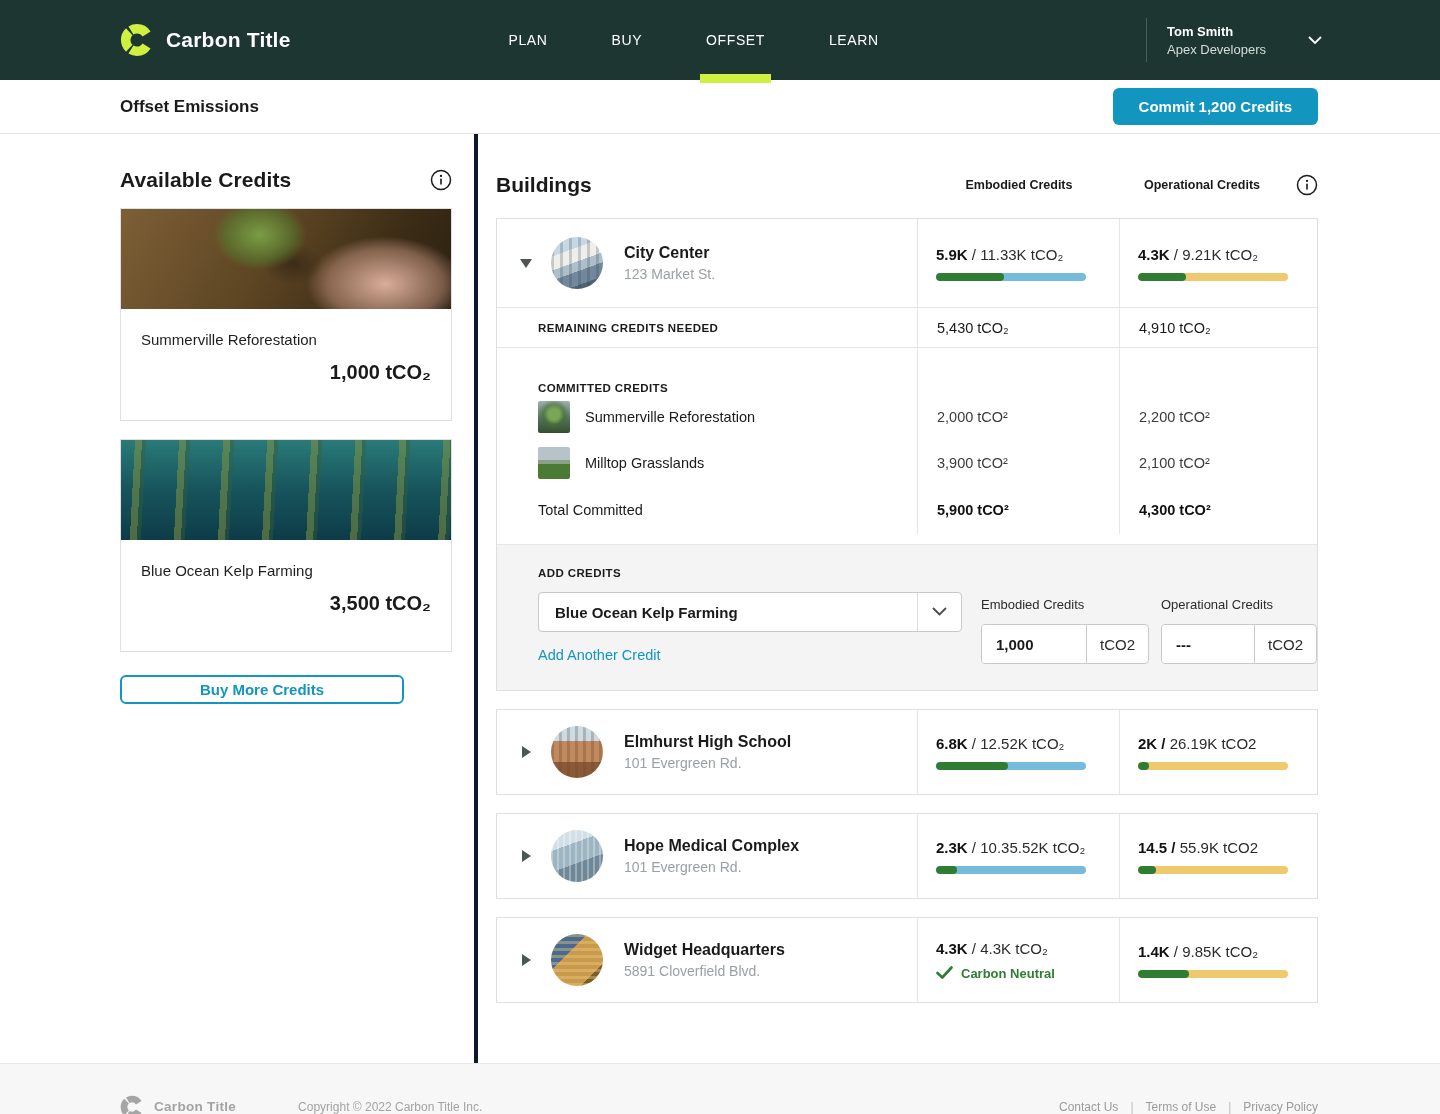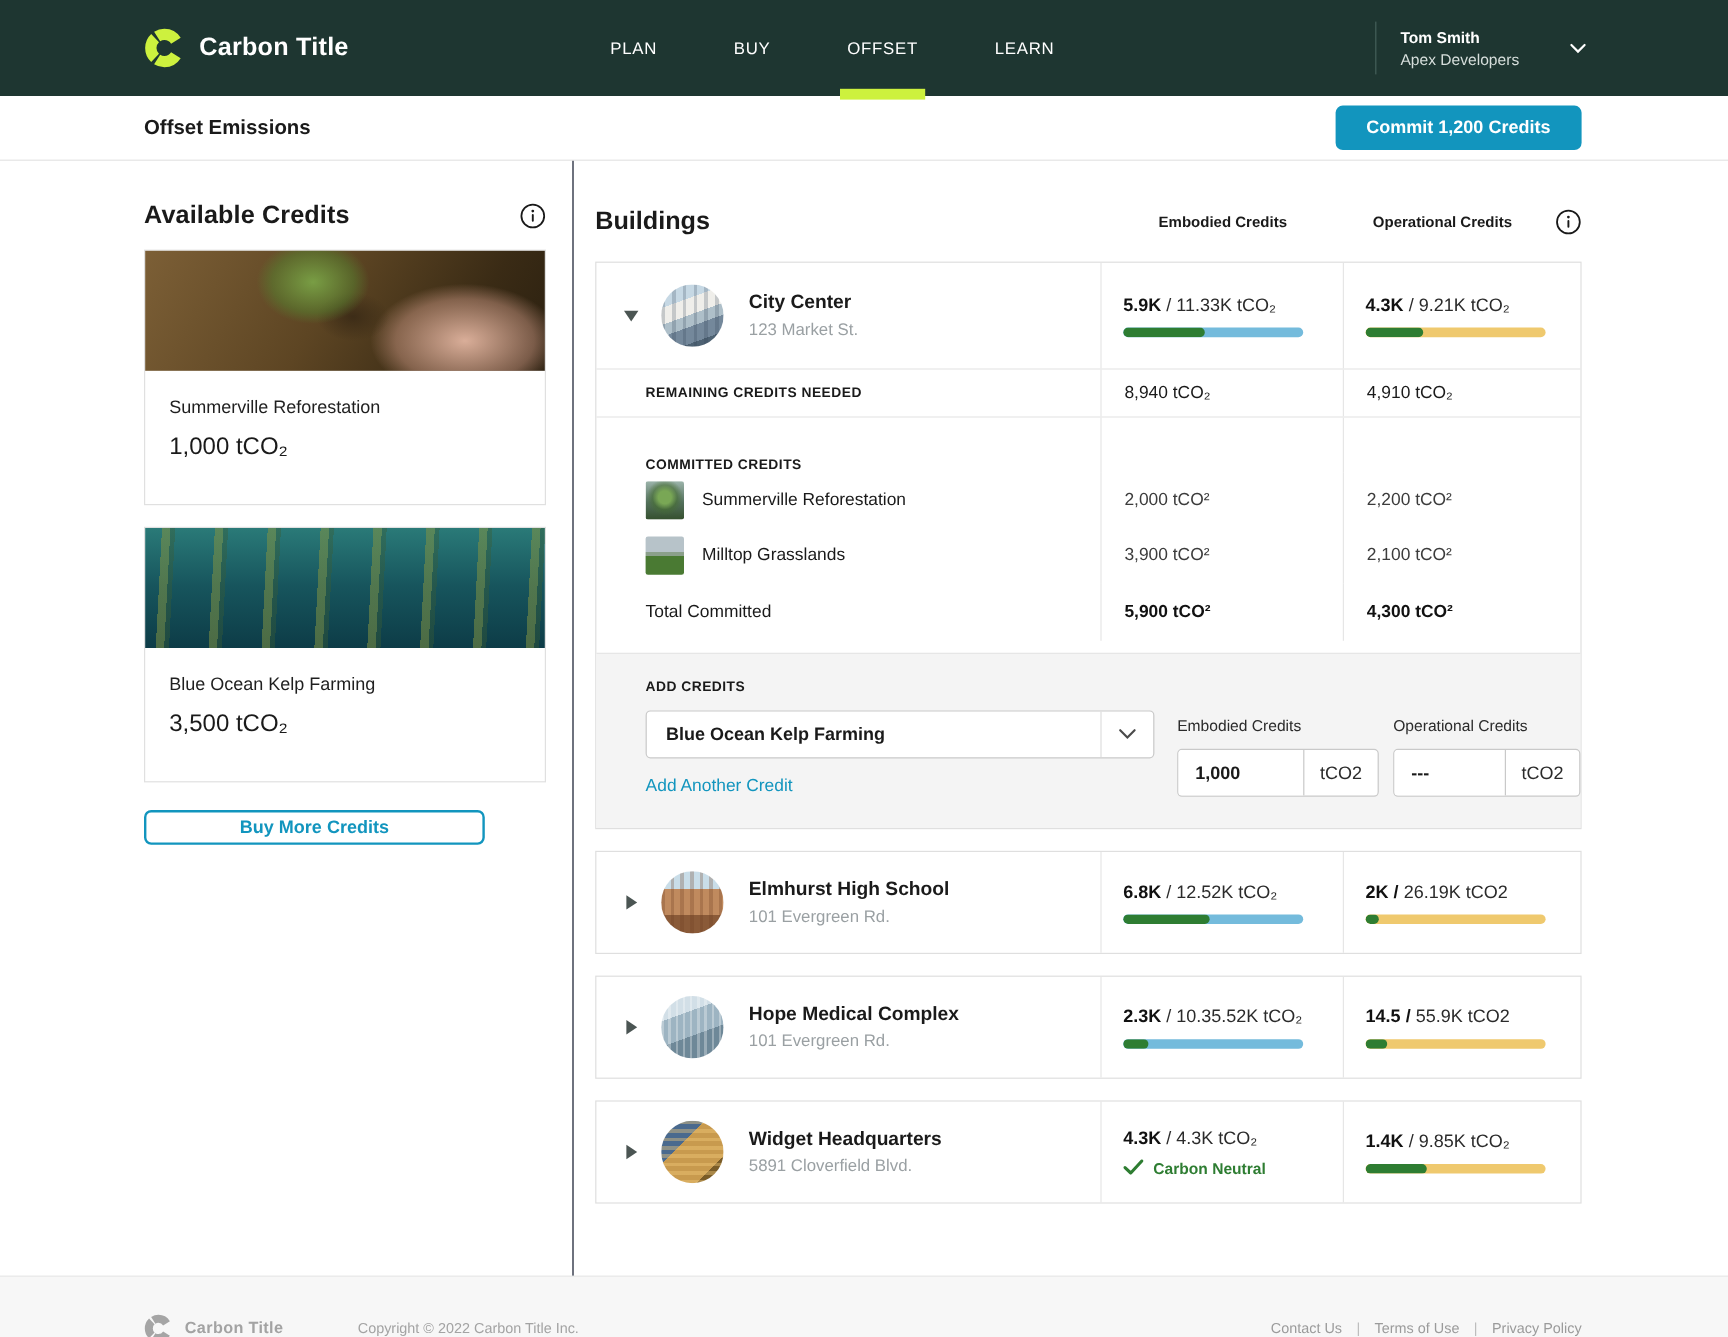--- a/index.html
+++ b/index.html
@@ -24,40 +24,40 @@
 
   
   .subheader { height:54px; display:flex; align-items:center; border-bottom:1px solid #e4e4e4; background:#fff; }
   .page-title { margin-left:120px; font-size:17px; font-weight:bold; }
   .commit-btn { margin-left:auto; margin-right:122px; background:#1295be; color:#fff; border:none;
                 font-size:15px; font-weight:bold; padding:10px 26px; border-radius:6px; cursor:pointer;
                 font-family:inherit; }
 
   
   .content { display:flex; }
-  .sidebar { width:508px; border-right:1px solid #0f172a; padding:34px 22px 40px 120px; }
+  .sidebar { width:508px; border-right:4px solid #0f172a; padding:34px 22px 40px 120px; }
   .main { flex:1; padding:30px 122px 42px 18px; }
 
   
   .side-head { display:flex; align-items:center; justify-content:space-between; margin-bottom:16px; }
   .side-title { font-size:21px; font-weight:bold; letter-spacing:.1px; }
   .icon-btn { background:none; border:none; cursor:pointer; display:flex; padding:0; }
   .credit-card { border:1px solid #e0e0e0; background:#fff; margin-bottom:18px; }
   .credit-photo { height:100px; }
   .photo-summerville { background:
       radial-gradient(ellipse 62px 46px at 42% 26%, rgba(122,162,70,.95), rgba(88,128,48,.55) 55%, transparent 76%),
       radial-gradient(ellipse 42px 28px at 52% 55%, rgba(58,42,22,.9), transparent 72%),
       radial-gradient(ellipse 96px 58px at 80% 75%, rgba(226,181,160,.95), rgba(198,148,128,.5) 60%, transparent 82%),
       linear-gradient(120deg,#7c5f36,#5d4523 45%,#3a2b15 78%,#2b2010); }
   .photo-kelp { background:
       repeating-linear-gradient(93deg, transparent 0 14px, rgba(128,146,66,.55) 14px 21px, rgba(58,92,52,.4) 21px 25px, transparent 25px 44px),
       linear-gradient(180deg,#2a7a78 0%,#17555d 48%,#0d3c47 100%); }
   .credit-body { padding:22px 20px 36px 20px; }
   .credit-name { font-size:15px; color:#1f1f1f; }
-  .credit-amount { font-size:20px; font-weight:normal; margin-top:13px; }
+  .credit-amount { font-size:20px; font-weight:bold; margin-top:13px;text-align:right; }
   .buy-btn { width:284px; margin-top:5px; background:#fff; border:2px solid #1295be; border-radius:6px;
              color:#1295be; font-size:15px; font-weight:bold; padding:4px 0; cursor:pointer; font-family:inherit; }
 
   
   .main-header { display:grid; grid-template-columns:1fr 202px 164px 34px; align-items:center; margin-bottom:12px; min-height:42px; }
   .main-title { font-size:21px; font-weight:bold; }
   .col-head { font-size:12.5px; font-weight:bold; text-align:center; }
   .main-header .icon-btn { justify-content:flex-end; }
 
   .bcard { border:1px solid #dfdfdf; background:#fff; margin-bottom:18px; }
@@ -250,21 +250,21 @@
         <div class="bcell">
           <div class="stat"><span class="b">4.3K</span> <span>/ 9.21K  tCO₂</span></div>
           <div class="bar yellow">
               <div class="bar-fill" style="width: 32%;"></div>
             </div>
         </div>
       </div>
 
       <div class="grid3 xrow remain-row">
         <div class="remain-label">REMAINING CREDITS NEEDED</div>
-        <div class="xcell remain-val">8,940 tCO₂</div>
+        <div class="xcell remain-val">5,430 tCO₂</div>
         <div class="xcell remain-val">4,910 tCO₂</div>
       </div>
 
       <div class="committed">
         <div class="crow head">
           <div class="committed-label">COMMITTED CREDITS</div>
           <div class="xcell"></div>
           <div class="xcell"></div>
         </div>
         <div class="crow item">

